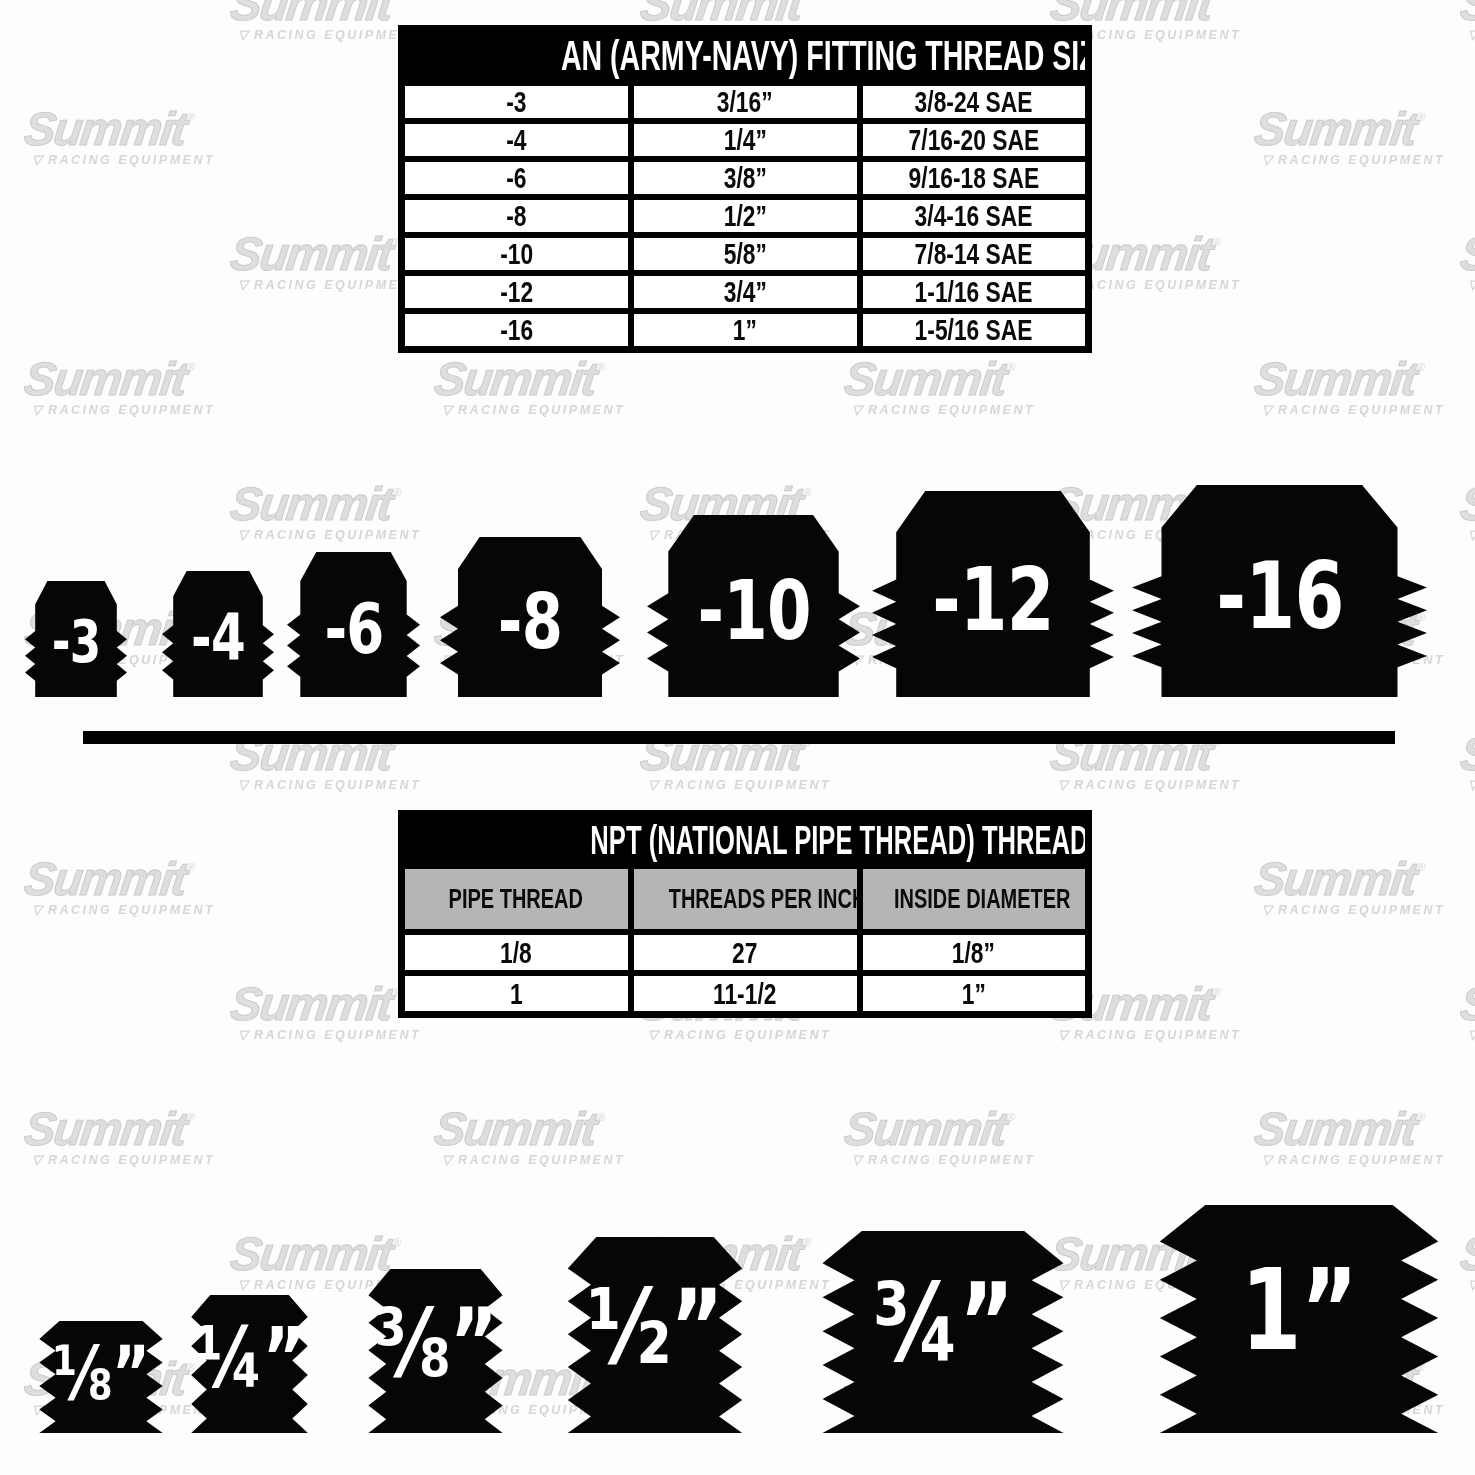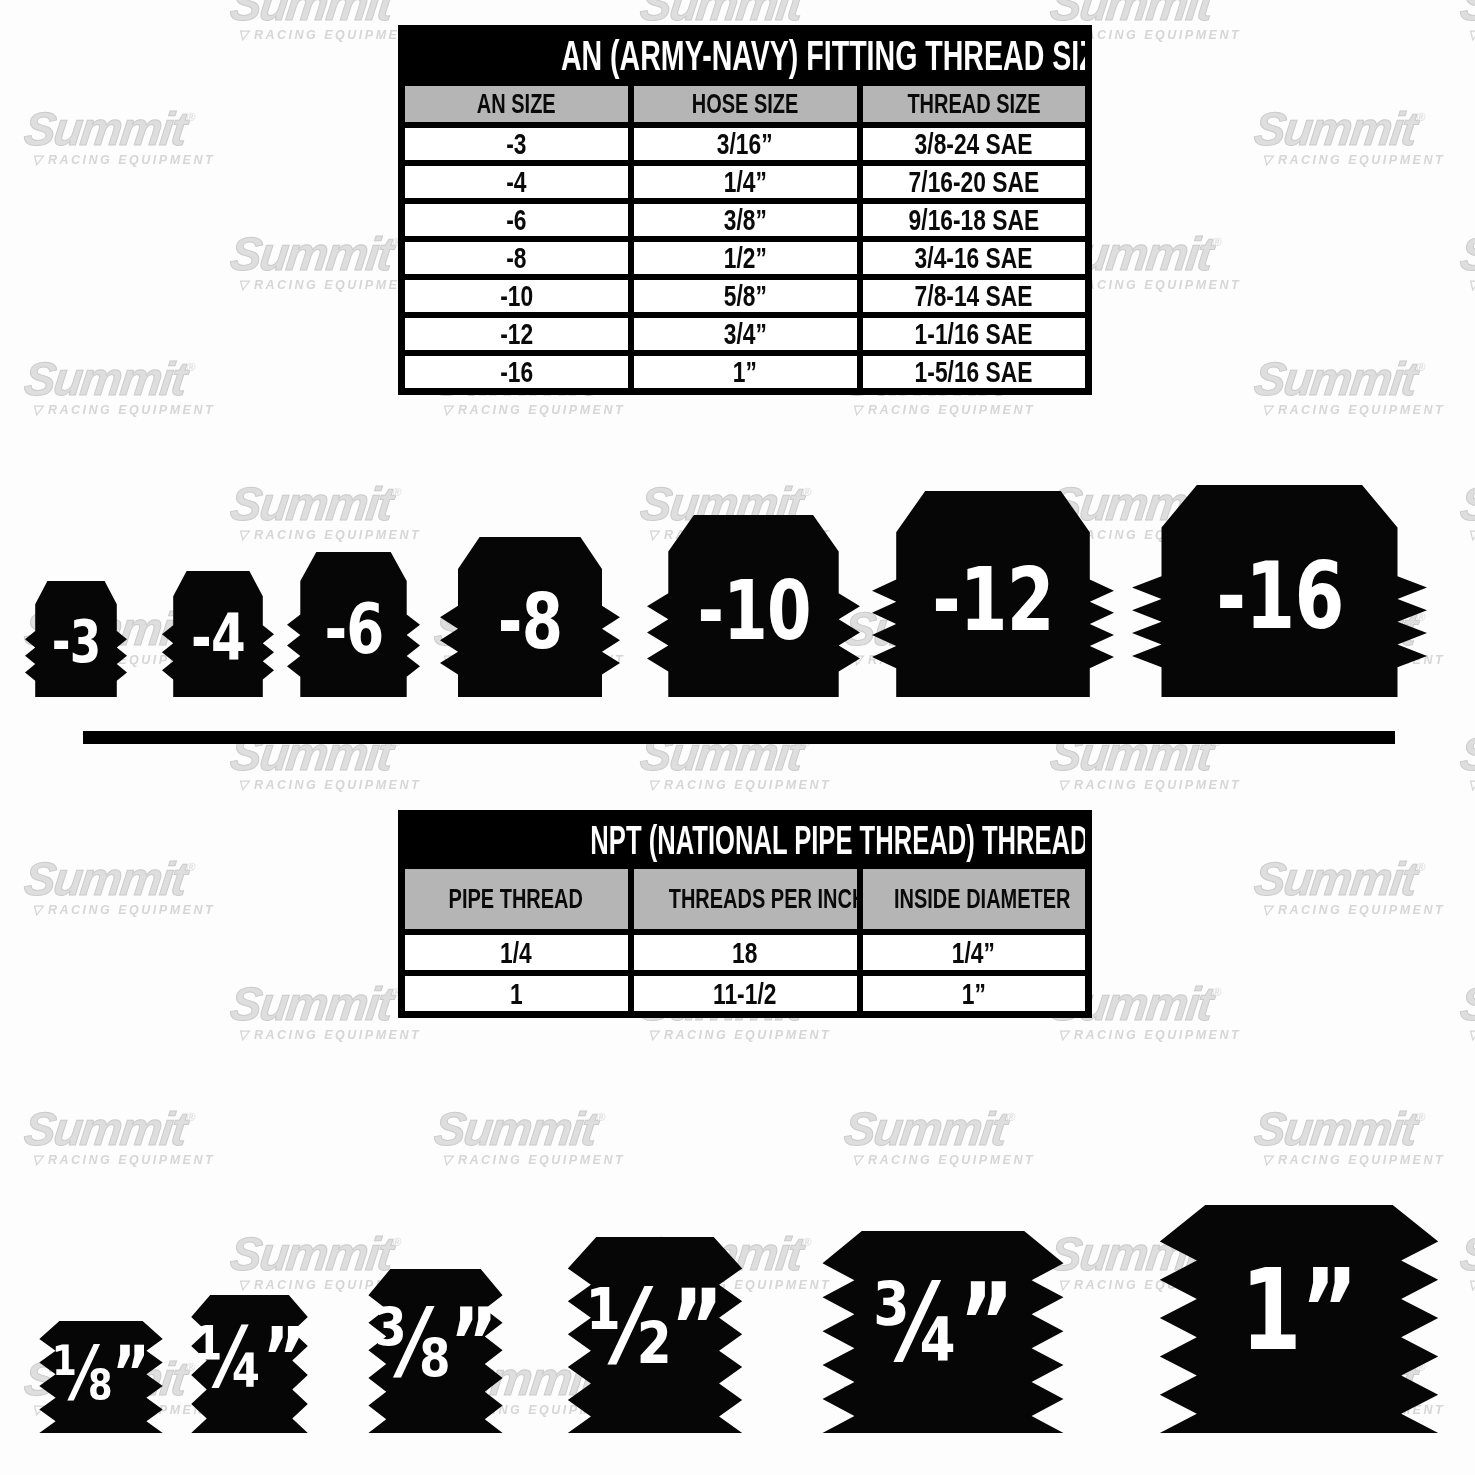--- a/index.html
+++ b/index.html
@@ -270,31 +270,20 @@
         <span class="wm-logo"><span>Summit</span><span class="wm-reg">®</span></span>
         <span class="wm-tag"><span class="wm-check">▽</span> <span>RACING EQUIPMENT</span></span>
       </div>
     </div>
 
   <table id="an-table" class="size-chart">
     <thead>
       <tr>
         <th class="title-cell" colspan="3">
           <span class="title-text">AN (ARMY-NAVY) FITTING THREAD SIZE CHART</span>
-        </th>
-      </tr>
-      <tr>
-        <th class="head-cell">
-          <span class="head-text">AN SIZE</span>
-        </th>
-        <th class="head-cell">
-          <span class="head-text">HOSE SIZE</span>
-        </th>
-        <th class="head-cell">
-          <span class="head-text">THREAD SIZE</span>
         </th>
       </tr>
     </thead>
     <tbody id="an-tbody">
         <tr>
           <td><span class="cell-text">-3</span></td>
           <td><span class="cell-text">3/16”</span></td>
           <td><span class="cell-text">3/8-24 SAE</span></td>
         </tr>
         <tr>
@@ -391,23 +380,23 @@
         <th class="head-cell">
           <span class="head-text">THREADS PER INCH</span>
         </th>
         <th class="head-cell">
           <span class="head-text">INSIDE DIAMETER</span>
         </th>
       </tr>
     </thead>
     <tbody id="npt-tbody">
         <tr>
-          <td><span class="cell-text">1/4</span></td>
-          <td><span class="cell-text">18</span></td>
-          <td><span class="cell-text">1/4”</span></td>
+          <td><span class="cell-text">1/8</span></td>
+          <td><span class="cell-text">27</span></td>
+          <td><span class="cell-text">1/8”</span></td>
         </tr>
         <tr>
           <td><span class="cell-text">1</span></td>
           <td><span class="cell-text">11-1/2</span></td>
           <td><span class="cell-text">1”</span></td>
         </tr>
       </tbody>
   </table>
 
   <div id="npt-fittings" class="fittings-row">

